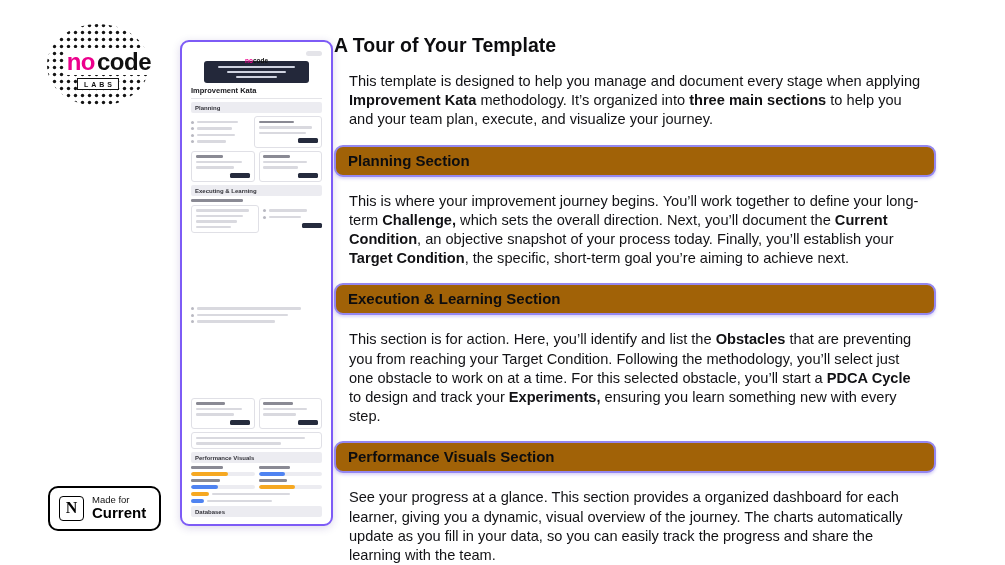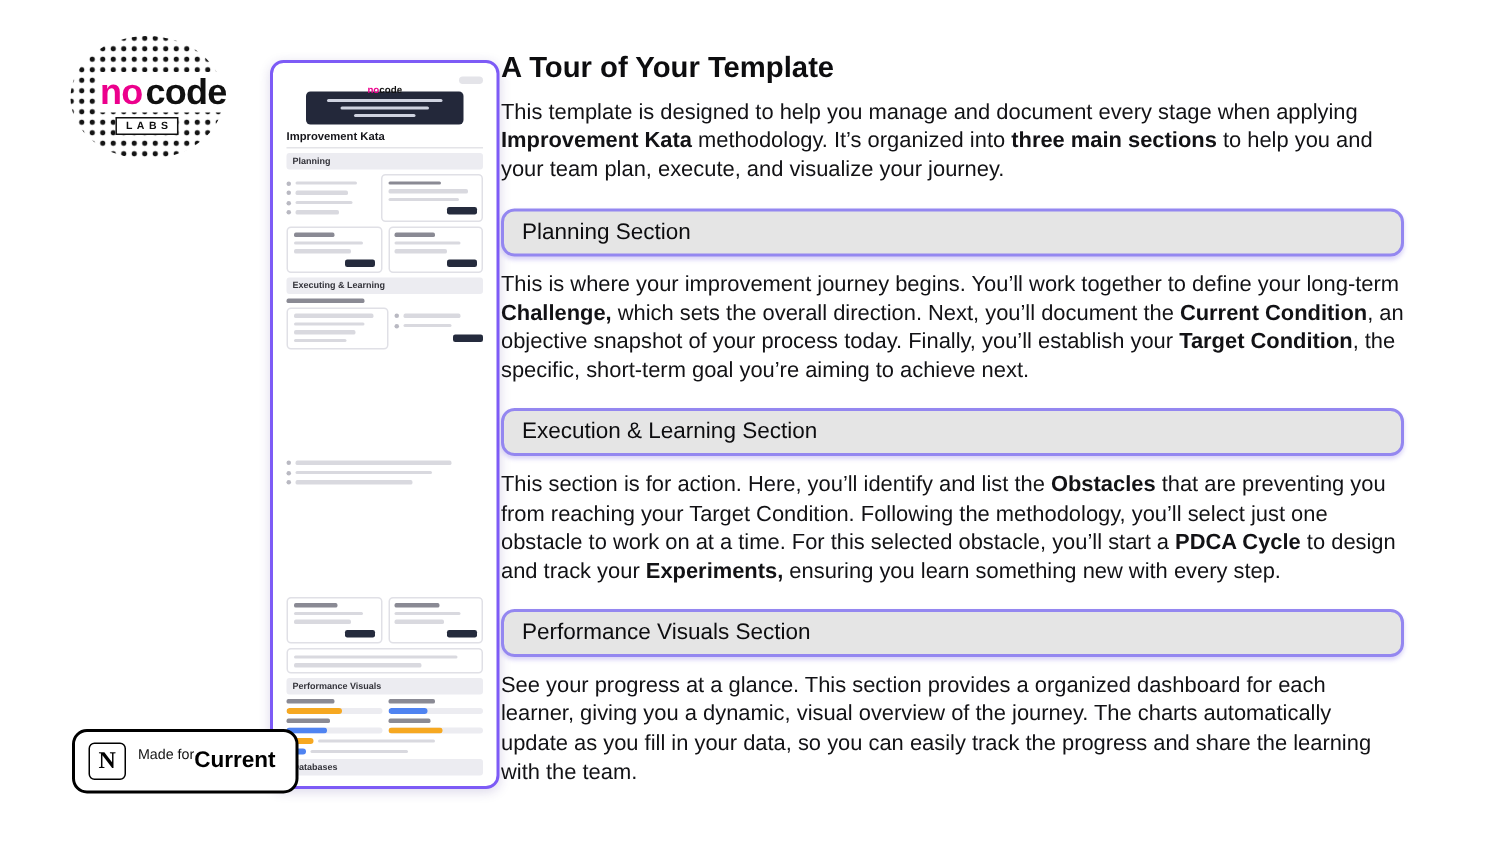--- a/index.html
+++ b/index.html
@@ -31,21 +31,21 @@
   .notion-badge {
     position:absolute; left:48px; top:486px;
     display:flex; align-items:center; gap:8px;
     border:2px solid #000; border-radius:10px; padding:7px 13px 7px 9px; background:#fff;
   }
   .notion-n {
     width:25px; height:25px; border:1.8px solid #000; border-radius:4px;
     display:flex; align-items:center; justify-content:center;
     font-family:"Liberation Serif", serif; font-weight:bold; font-size:16px; color:#000;
   }
-  .badge-col { display:flex; line-height:1.1; }
+  .badge-col { display:flex; flex-direction:column; line-height:1.1; }
   .made-for { font-size:9.5px; color:#111; }
   .notion-word { font-size:15px; font-weight:bold; color:#000; }
 
   
   .preview {
     position:absolute; left:180px; top:40px; width:153px; height:486px;
     background:#fff; border:2px solid #7d5bf6; border-radius:9px;
     box-shadow:0 2px 8px rgba(60,40,140,.18);
     padding:7px 9px; display:flex; flex-direction:column;
     justify-content:space-between; gap:3px; overflow:hidden;
@@ -82,24 +82,24 @@
   .pv-fill { position:absolute; left:0; top:0; bottom:0; border-radius:2px; }
   .fill-orange { width:58%; background:#f6a821; }
   .fill-blue { width:42%; background:#4f83f1; }
   .chip { height:4px; border-radius:2px; flex:none; }
   .chip-orange { width:18px; background:#f6a821; }
   .chip-blue { width:13px; background:#4f83f1; }
 
   
   .tour { position:absolute; left:334px; top:34px; width:602px; }
   .tour-title { font-size:19.5px; font-weight:bold; margin:0 0 9px; color:#0d0d0f; }
-  .tour-para { font-size:14.6px; line-height:19.2px; margin:0; color:#121215; }
+  .tour-para { font-size:14.6px; line-height:19.2px; margin:15px; color:#121215; }
   .section-card {
-    background:#e5e5e5; border:2px solid #9487f0; border-radius:9px;
-    padding:5px 12px 6px; font-size:15px; font-weight:normal; color:#0d0d0f;
+    background:#a16207; border:2px solid #9487f0; border-radius:9px;
+    padding:5px 12px 6px; font-size:15px; font-weight:bold; color:#0d0d0f;
     margin:15px 0 10px; box-shadow:0 2px 3px rgba(130,110,230,.3);
   }
   strong { font-weight:bold; }
 </style>
 </head>
 <body>
 
 <div class="brand">
   <svg width="108" height="86" viewBox="0 0 108 86">
     <defs>

